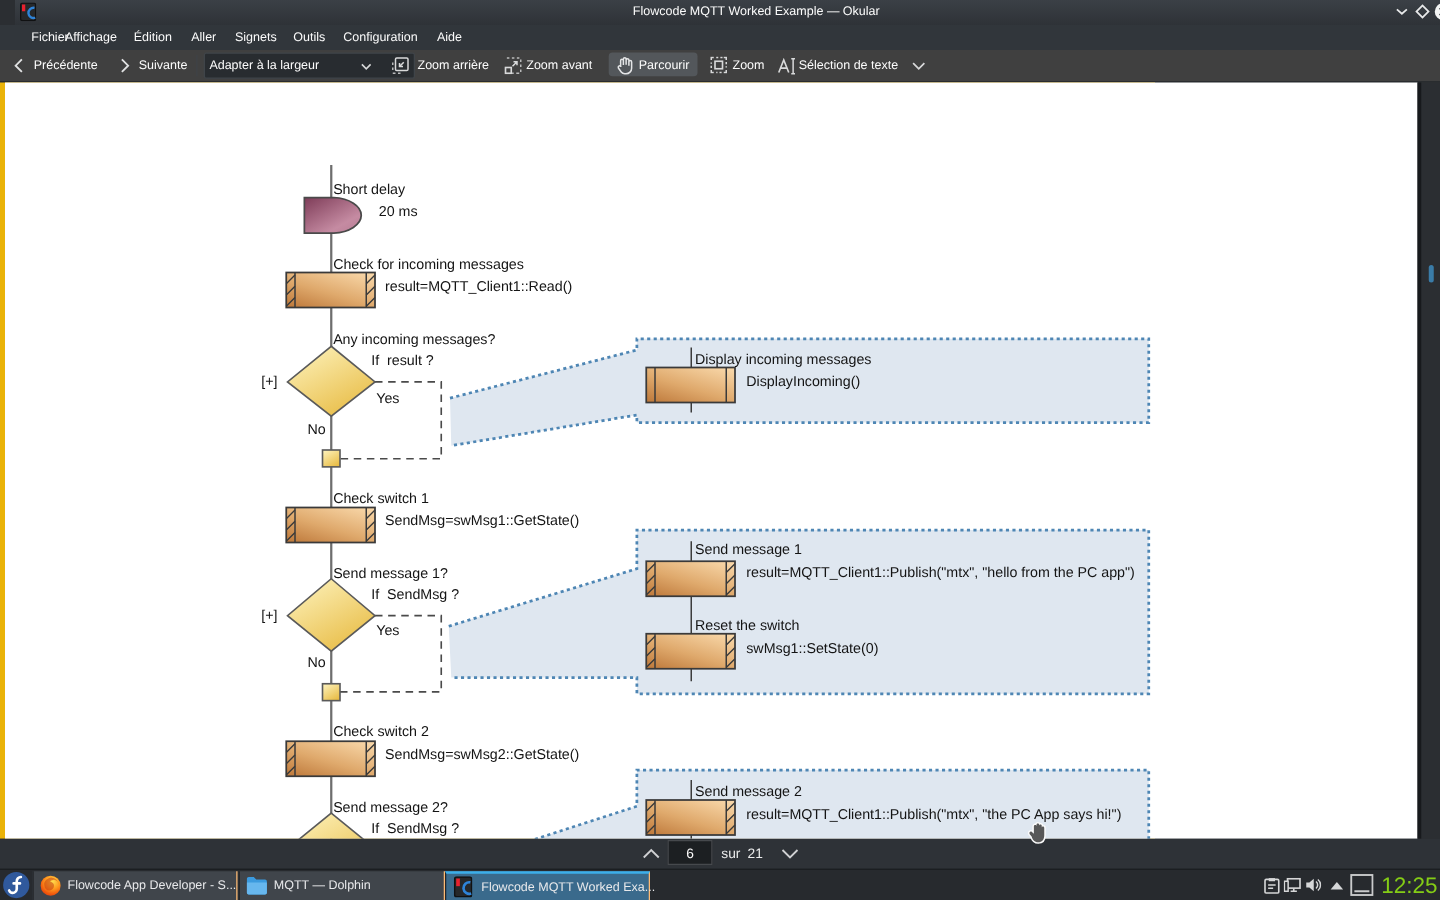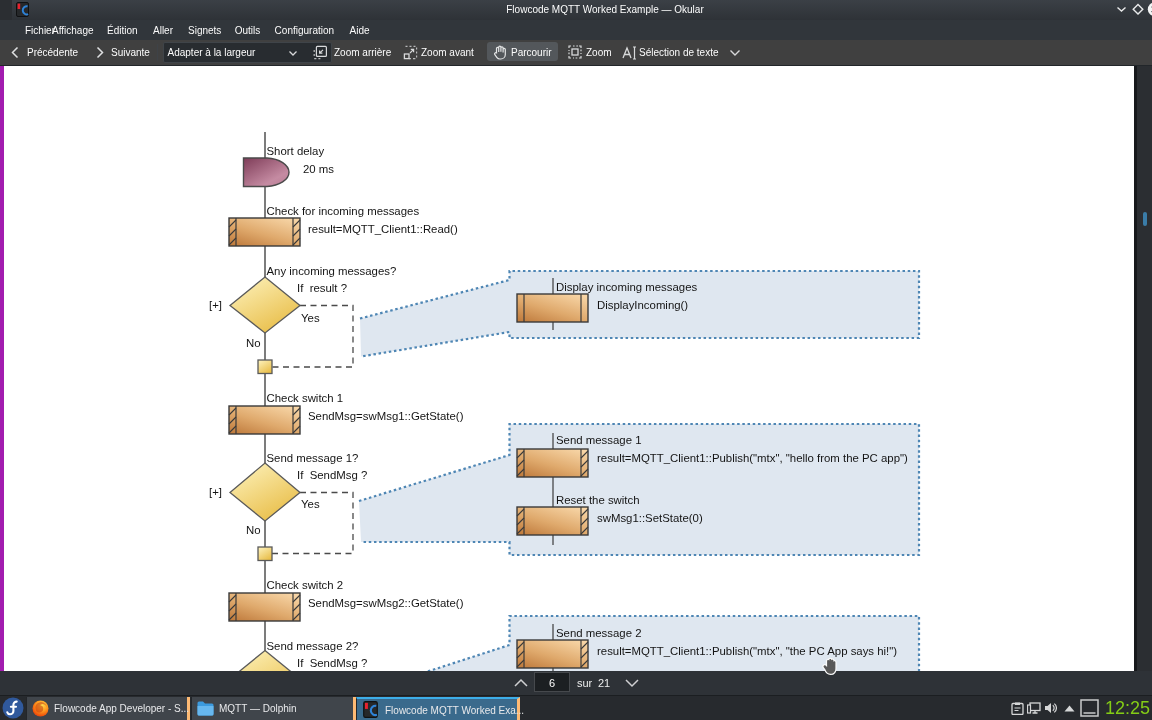--- a/index.html
+++ b/index.html
@@ -19,34 +19,34 @@
 
 #toolbar { left:0; top:40px; width:1152px; height:26px; background:#404040;
   border-bottom:1px solid #22262a; }
 .tbtext { top:6.5px; font-size:10px; color:#fcfcfc; }
 #combo { left:163px; top:2px; width:169px; height:21px; background:#282c30;
   border:1px solid #3f4449; border-radius:2px; }
 #combo span { position:absolute; left:3.5px; top:4px; font-size:10px; color:#fcfcfc; }
 #parcourir { left:487px; top:1.5px; width:71px; height:19.5px; background:#53575b; border-radius:3px; }
 
 
-#content { left:0; top:66px; width:924px; height:605px; background:#a21caf;text-align:center; }
+#content { left:0; top:66px; width:924px; height:605px; background:#eab308;text-align:center; }
 #page { left:4px; top:0; width:1130px; height:605px; background:#ffffff; }
 #pageedge { left:1134px; top:0; width:3px; height:605px; background:#17191c; }
 #scrollthumb { left:1143px; top:146px; width:4px; height:14px; background:#3a7ca8; border-radius:2px; }
 
 
 #navbar { left:0; top:671px; width:1152px; height:24px; background:#2e3237; }
 #pagebox { left:534px; top:1px; width:36px; height:20px; background:#1c1f22; border:1px solid #46494d; }
 #pagebox span { position:absolute; width:100%; text-align:center; top:4px; font-size:11px; color:#fcfcfc; }
 .navtext { font-size:11px; color:#eceded; top:6px; }
 
 
 #taskbar { left:0; top:695px; width:1152px; height:25px; background:#272a2e; border-top:1px solid #1b1e21; }
-.task { top:1px; height:23px; background:#40454b; border-left:1px solid #23262a; border-right:3px solid #fdba74; }
+.task { top:1px; height:23px; background:#40454b; border-left:1px solid #23262a; border-right:1px solid #fdba74; }
 .task .label { position:absolute; font-size:10px; color:#e8e9eb; top:6px; white-space:nowrap; }
 #task3 { background:#3a6a8c; border-top:2px solid #3daee9; }
 #clock { right:2px; top:2px; font-size:18px; color:#84cc16; }
 </style>
 </head>
 <body>
 
 <div id="titlebar" class="abs">
   <div id="titletext" class="abs">Flowcode MQTT Worked Example — Okular</div>
 

